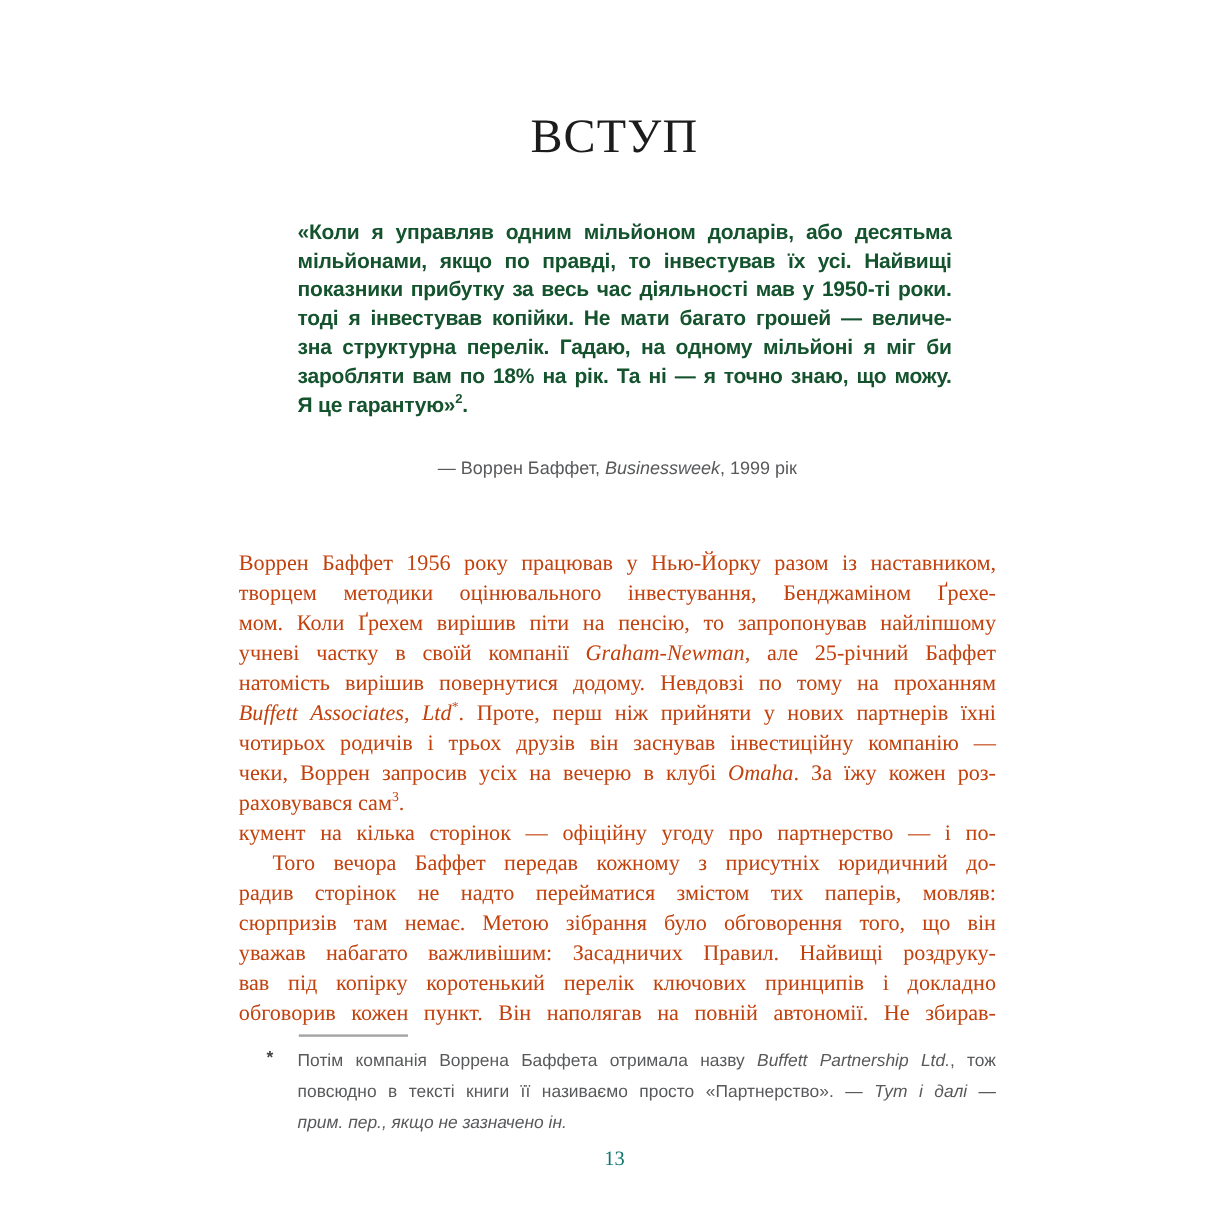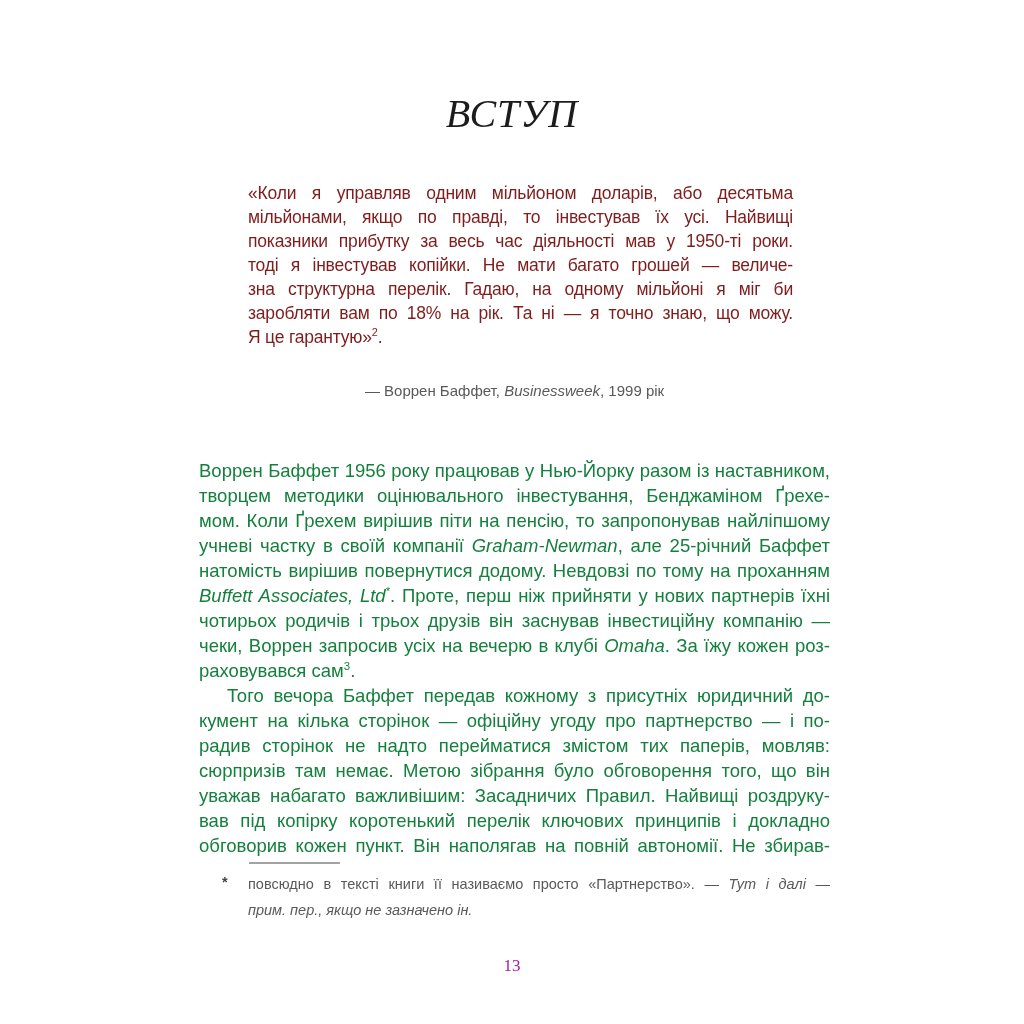--- a/index.html
+++ b/index.html
@@ -16,55 +16,54 @@
     position: absolute;
     top: 90px; left: 0;
     width: 100%;
     margin: 0;
     text-align: center;
     font-family: "Liberation Serif", serif;
     font-weight: normal;
     font-size: 40px;
     letter-spacing: 1px;
     color: #1c1c1c;
-    font-style: italic;
   }
   .quote {
     position: absolute;
     top: 181px; left: 248px;
     width: 545px;
     font-family: "Liberation Sans", sans-serif;
-    font-weight: normal;
+    font-weight: bold;
     font-size: 17.5px;
     letter-spacing: -0.2px;
     line-height: 24px;
-    color: #7f1d1d;
+    color: #14532d;
   }
   .jline { text-align: justify; text-align-last: justify; }
   .jline.last { text-align-last: left; }
   .jline.indent { text-indent: 28px; }
   .attribution {
     position: absolute;
     top: 381px; left: 199px;
     width: 631px;
     text-align: center;
     font-family: "Liberation Sans", sans-serif;
     font-weight: normal;
     font-size: 15px;
     line-height: 20px;
     color: #58595b;
   }
   .body-text {
     position: absolute;
     top: 458px; left: 199px;
     width: 631px;
-    font-family: Liberation Sans, sans-serif;
+    font-family: Liberation Serif, serif;
     font-size: 18.5px;
     line-height: 25px;
-    color: #15803d;
+    color: #c2410c;
   }
   .body-text sup, .quote sup { font-size: 62%; line-height: 0; }
   .footnote-rule {
     position: absolute;
     top: 862px; left: 249px;
     width: 91px; height: 0;
     border-top: 2px solid #a3a3a3;
   }
   .footnote {
     position: absolute;
@@ -82,21 +81,21 @@
     font-weight: bold;
   }
   .fn-lines { margin-left: 49px; width: 582px; }
   .page-number {
     position: absolute;
     top: 956px; left: 0;
     width: 100%;
     text-align: center;
     font-family: "Liberation Serif", serif;
     font-size: 17px;
-    color: #a21caf;
+    color: #0f766e;
   }
 </style>
 </head>
 <body>
 
 <div class="page">
 
   <h1 class="title">ВСТУП</h1>
 
   <div class="quote">
@@ -119,35 +118,36 @@
         <div class="jline">творцем методики оцінювального інвестування, Бенджаміном Ґрехе-</div>
         <div class="jline">мом. Коли Ґрехем вирішив піти на пенсію, то запропонував найліпшому</div>
         <div class="jline">учневі частку в своїй компанії <i>Graham-Newman</i>, але 25-річний Баффет</div>
         <div class="jline">натомість вирішив повернутися додому. Невдовзі по тому на проханням</div>
         <div class="jline"><i>Buffett Associates, Ltd</i><sup>*</sup>. Проте, перш ніж прийняти у нових партнерів їхні</div>
         <div class="jline">чотирьох родичів і трьох друзів він заснував інвестиційну компанію —</div>
         <div class="jline">чеки, Воррен запросив усіх на вечерю в клубі <i>Omaha</i>. За їжу кожен роз-</div>
         <div class="jline last">раховувався сам<sup>3</sup>.</div>
       </div>
       <div>
+        <div class="jline">кумент на кілька сторінок — офіційну угоду про партнерство — і по-</div>
         <div class="jline indent">Того вечора Баффет передав кожному з присутніх юридичний до-</div>
-        <div class="jline">кумент на кілька сторінок — офіційну угоду про партнерство — і по-</div>
         <div class="jline">радив сторінок не надто перейматися змістом тих паперів, мовляв:</div>
         <div class="jline">сюрпризів там немає. Метою зібрання було обговорення того, що він</div>
         <div class="jline">уважав набагато важливішим: Засадничих Правил. Найвищі роздруку-</div>
         <div class="jline">вав під копірку коротенький перелік ключових принципів і докладно</div>
         <div class="jline">обговорив кожен пункт. Він наполягав на повній автономії. Не збирав-</div>
       </div>
     </div>
 
   <div class="footnote-rule"></div>
 
   <div class="footnote">
     <span class="fn-marker">*</span>
     <div class="fn-lines">
+        <div class="jline">Потім компанія Воррена Баффета отримала назву <i>Buffett Partnership Ltd.</i>, тож</div>
         <div class="jline">повсюдно в тексті книги її називаємо просто «Партнерство». — <i>Тут і далі —</i></div>
         <div class="jline last"><i>прим. пер., якщо не зазначено ін.</i></div>
       </div>
   </div>
 
   <div class="page-number">13</div>
 
 </div>
 
 </body></html>

